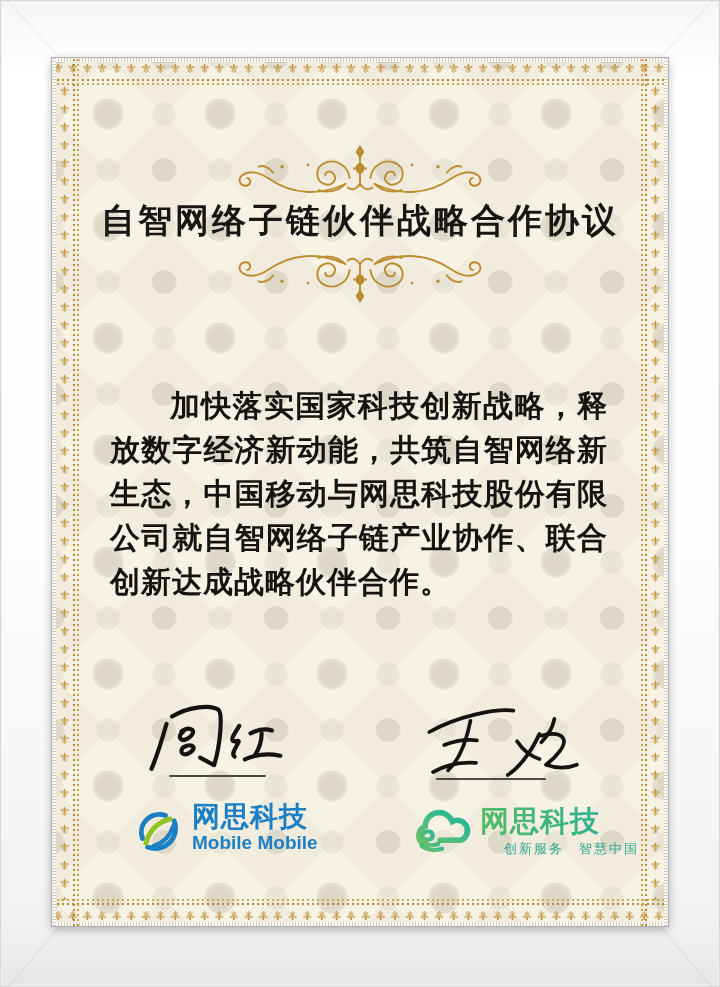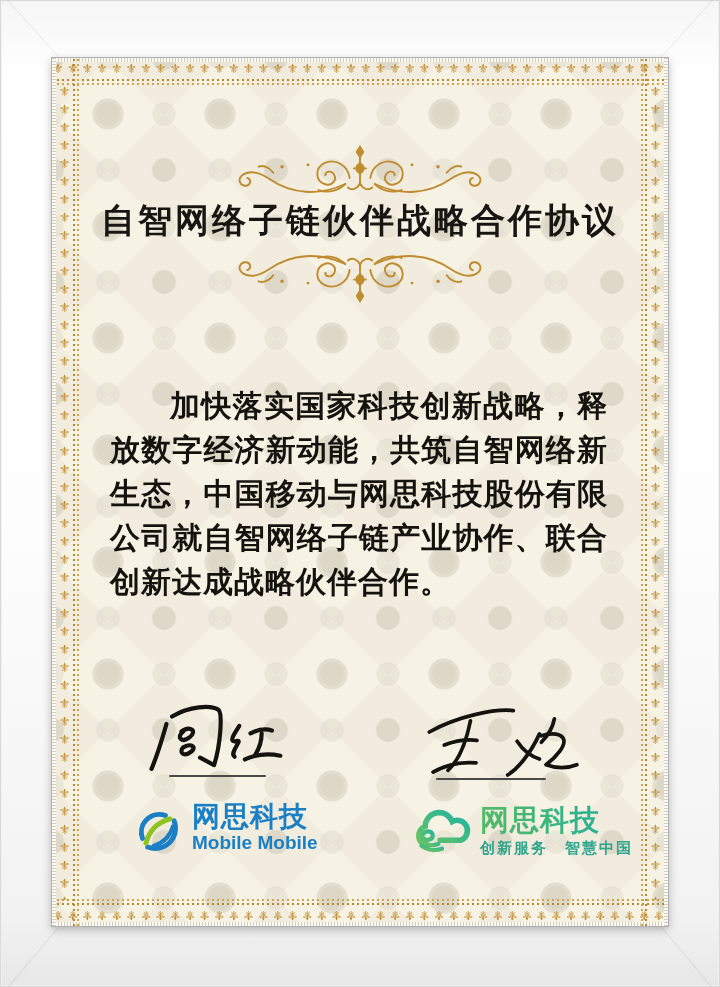--- a/index.html
+++ b/index.html
@@ -82,21 +82,21 @@
   .cm-mark{width:52px;height:52px;margin-top:3px;}
   .cm-text{margin-left:8px;}
   .cm-cn{font-size:28px;font-weight:bold;color:#1a7fc4;letter-spacing:1px;line-height:30px;}
   .cm-en{font-size:19px;font-weight:bold;color:#1a7fc4;line-height:22px;}
   .logo-ws{position:absolute;left:360px;top:744px;display:flex;align-items:center;}
   .ws-mark{width:60px;height:56px;}
   .ws-text{margin-left:8px;margin-top:2px;}
   .ws-cn{font-size:29px;font-weight:bold;letter-spacing:1px;line-height:32px;
     background:linear-gradient(90deg,#54bb66,#1fae9e);
     -webkit-background-clip:text;background-clip:text;color:transparent;}
-  .ws-slogan{font-size:15px;font-weight:bold;color:#2fa58e;letter-spacing:2px;margin-top:3px;}
+  .ws-slogan{font-size:13px;font-weight:normal;color:#2fa58e;letter-spacing:2px;margin-top:3px;margin-left:24px;}
   .sr{position:absolute;width:1px;height:1px;overflow:hidden;clip-path:inset(50%);}
 </style>
 </head>
 <body>
 
 <div class="page">
   <div class="frame">
     <div class="miter tl"></div>
     <div class="miter tr"></div>
     <div class="miter bl"></div>

